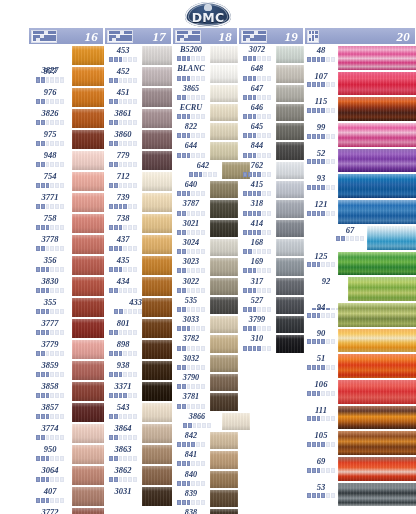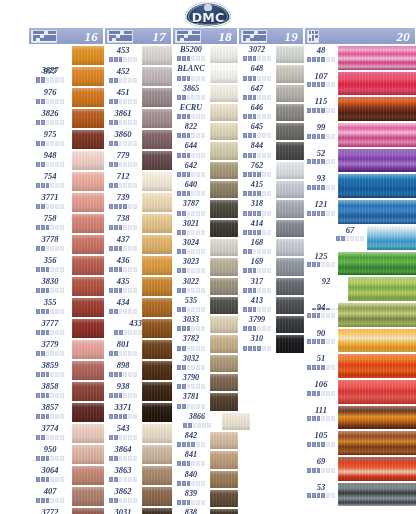--- a/index.html
+++ b/index.html
@@ -783,37 +783,20 @@
                 <i></i>
               </div>
             </div>
             <div class="swatch" style="min-width: 30px; background: rgb(228, 179, 106);">
               <div class="sheen"></div>
               <div class="gloss"></div>
             </div>
           </div>
           <div class="row" style="height: 21px;">
             <div class="code-cell" style="width: 38px;">
-              <div class="code" style="font-size: 8.5px;">436</div>
-              <div class="pips">
-                <i class="on"></i>
-                <i class="on"></i>
-                <i class="on"></i>
-                <i></i>
-                <i></i>
-                <i></i>
-              </div>
-            </div>
-            <div class="swatch" style="min-width: 30px; background: rgb(221, 156, 64);">
-              <div class="sheen"></div>
-              <div class="gloss"></div>
-            </div>
-          </div>
-          <div class="row" style="height: 21px;">
-            <div class="code-cell" style="width: 38px;">
               <div class="code" style="font-size: 8.5px;">435</div>
               <div class="pips">
                 <i class="on"></i>
                 <i class="on"></i>
                 <i class="on"></i>
                 <i></i>
                 <i></i>
                 <i></i>
               </div>
             </div>
@@ -1123,21 +1106,21 @@
                 <i></i>
                 <i></i>
                 <i></i>
               </div>
             </div>
             <div class="swatch" style="min-width: 28px; background: rgb(216, 207, 174);">
               <div class="sheen"></div>
               <div class="gloss"></div>
             </div>
           </div>
-          <div class="row" style="height: 19.3px;">
+          <div class="row" style="height: 19.3px; padding-left: 12px;">
             <div class="code-cell" style="width: 38px;">
               <div class="code" style="font-size: 8.2px;">642</div>
               <div class="pips">
                 <i class="on"></i>
                 <i class="on"></i>
                 <i class="on"></i>
                 <i></i>
                 <i></i>
                 <i></i>
               </div>
@@ -1688,21 +1671,21 @@
                 <i></i>
               </div>
             </div>
             <div class="swatch" style="min-width: 28px; background: rgb(98, 102, 109);">
               <div class="sheen"></div>
               <div class="gloss"></div>
             </div>
           </div>
           <div class="row" style="height: 19.3px;">
             <div class="code-cell" style="width: 38px;">
-              <div class="code" style="font-size: 8.2px;">413</div>
+              <div class="code" style="font-size: 8.2px;">527</div>
               <div class="pips">
                 <i class="on"></i>
                 <i class="on"></i>
                 <i class="on"></i>
                 <i></i>
                 <i></i>
                 <i></i>
               </div>
             </div>
             <div class="swatch" style="min-width: 28px; background: rgb(74, 77, 83);">

